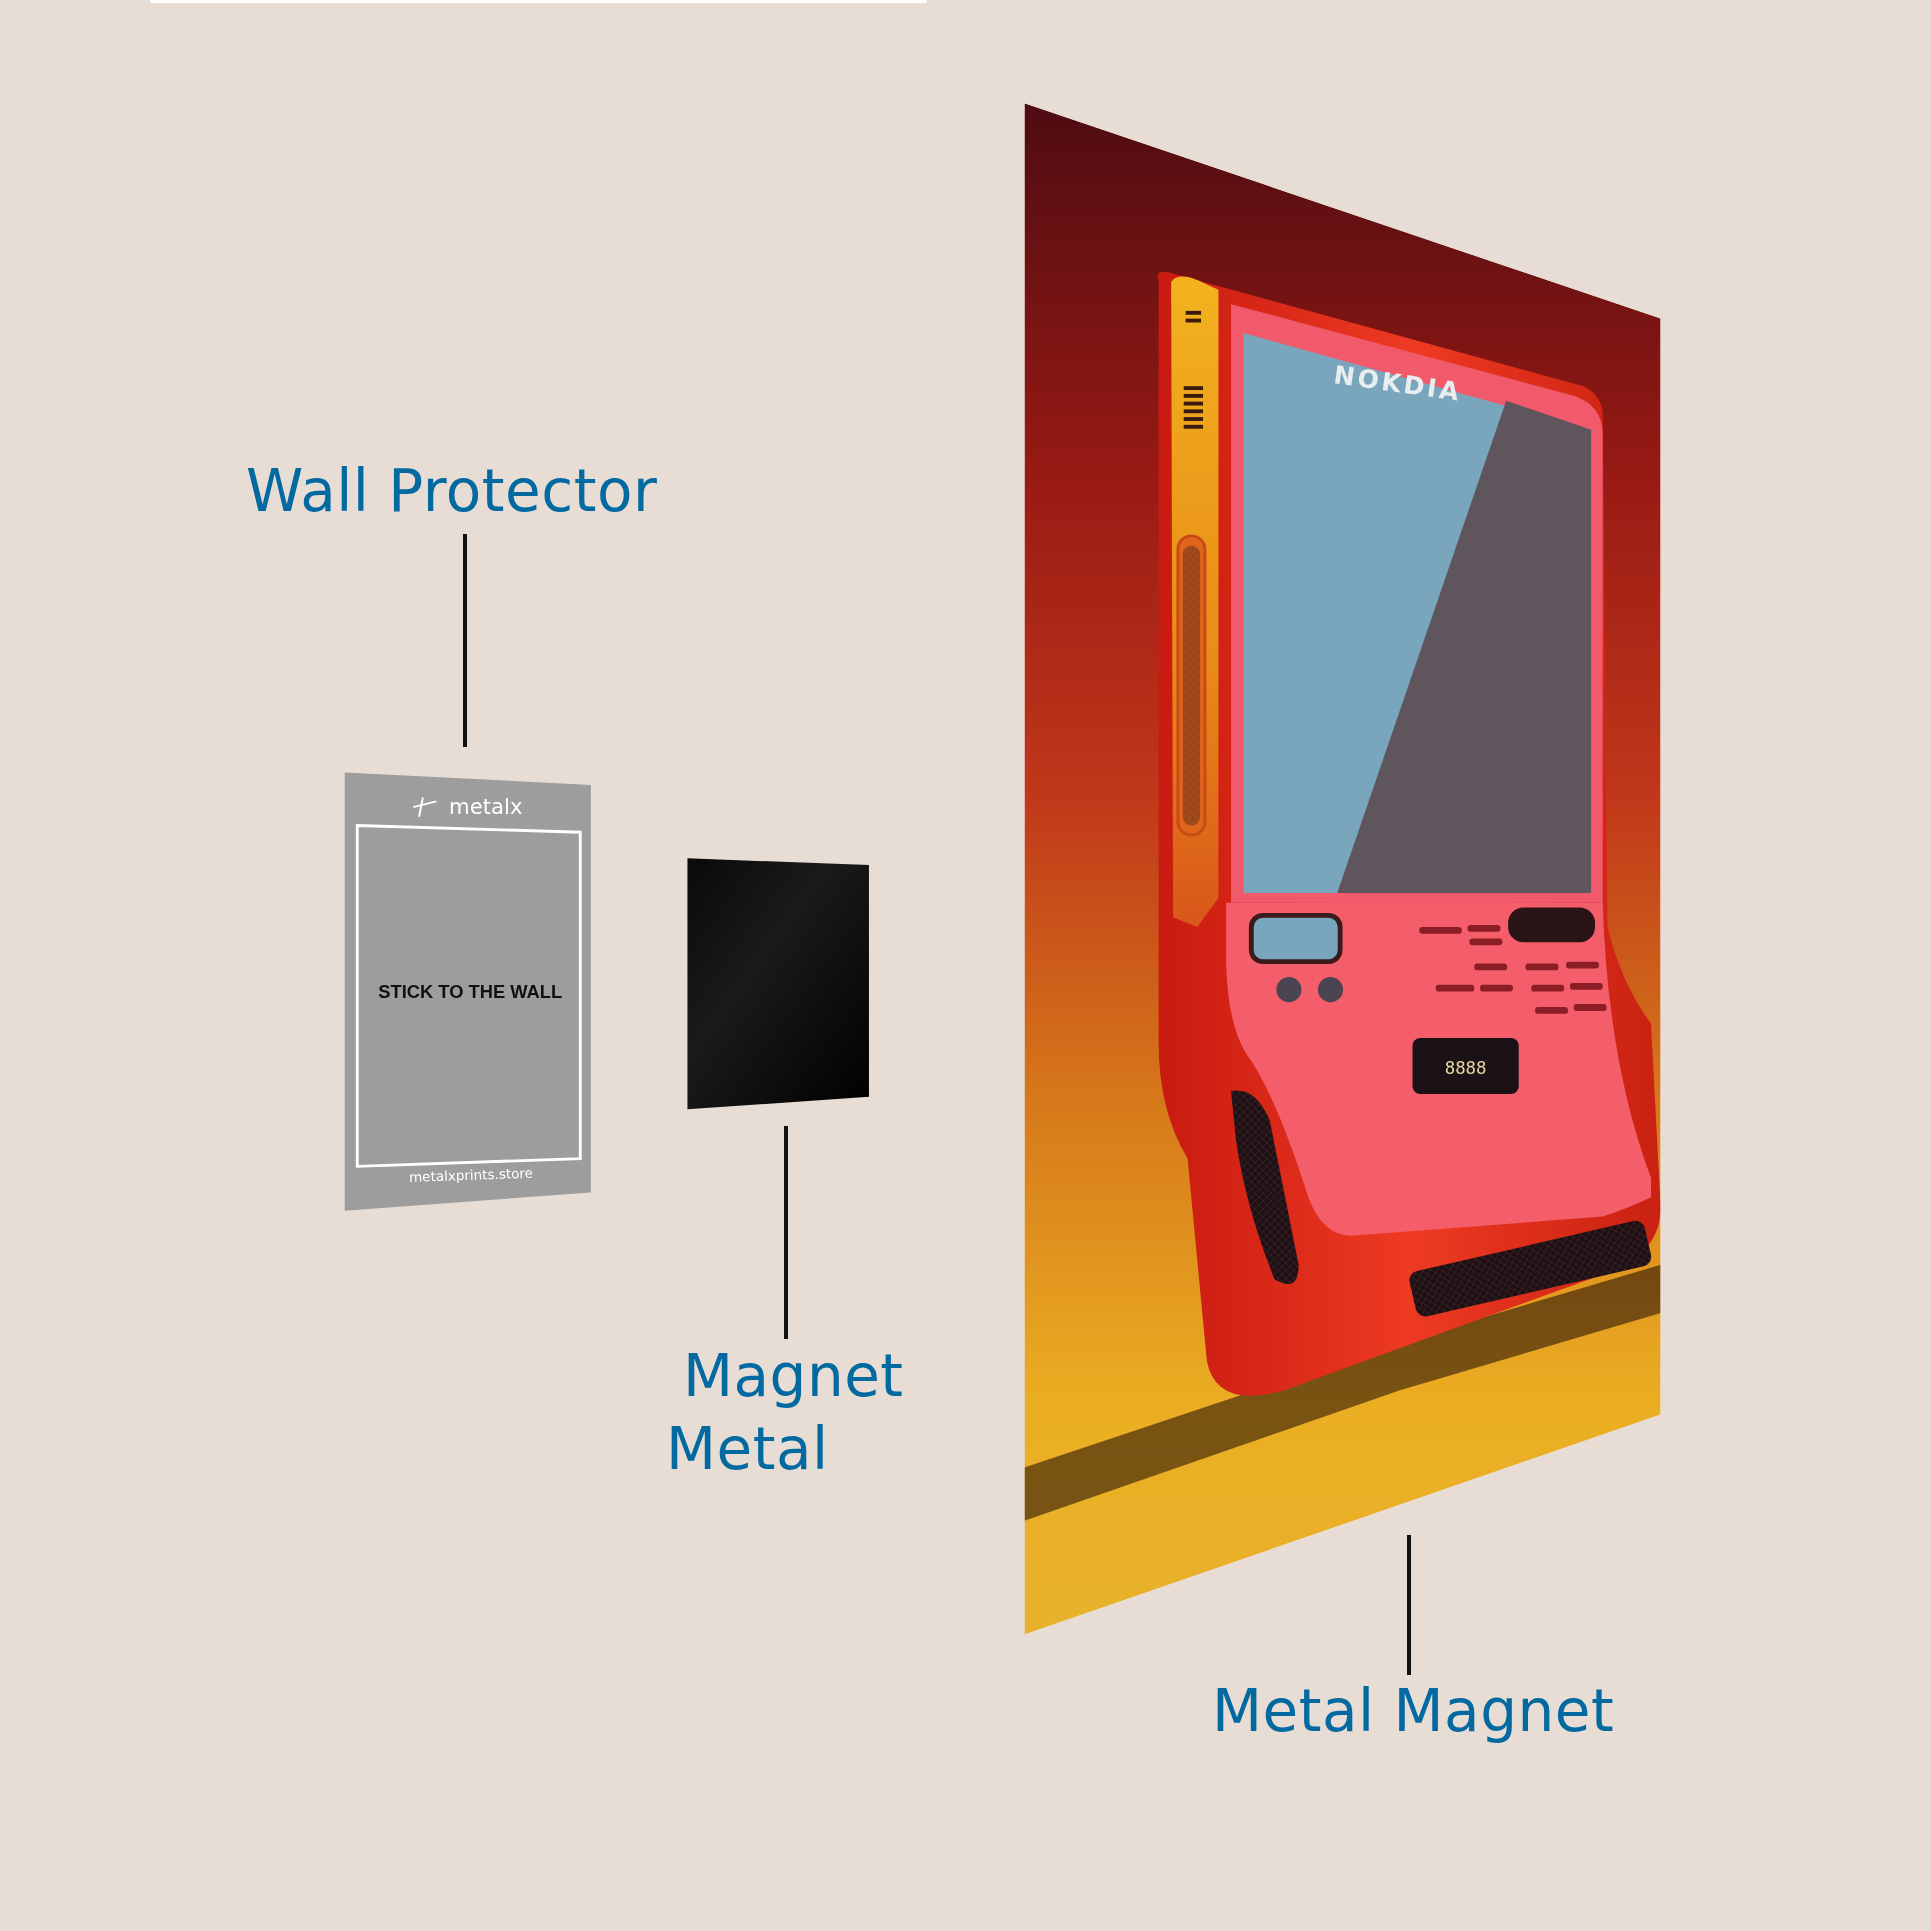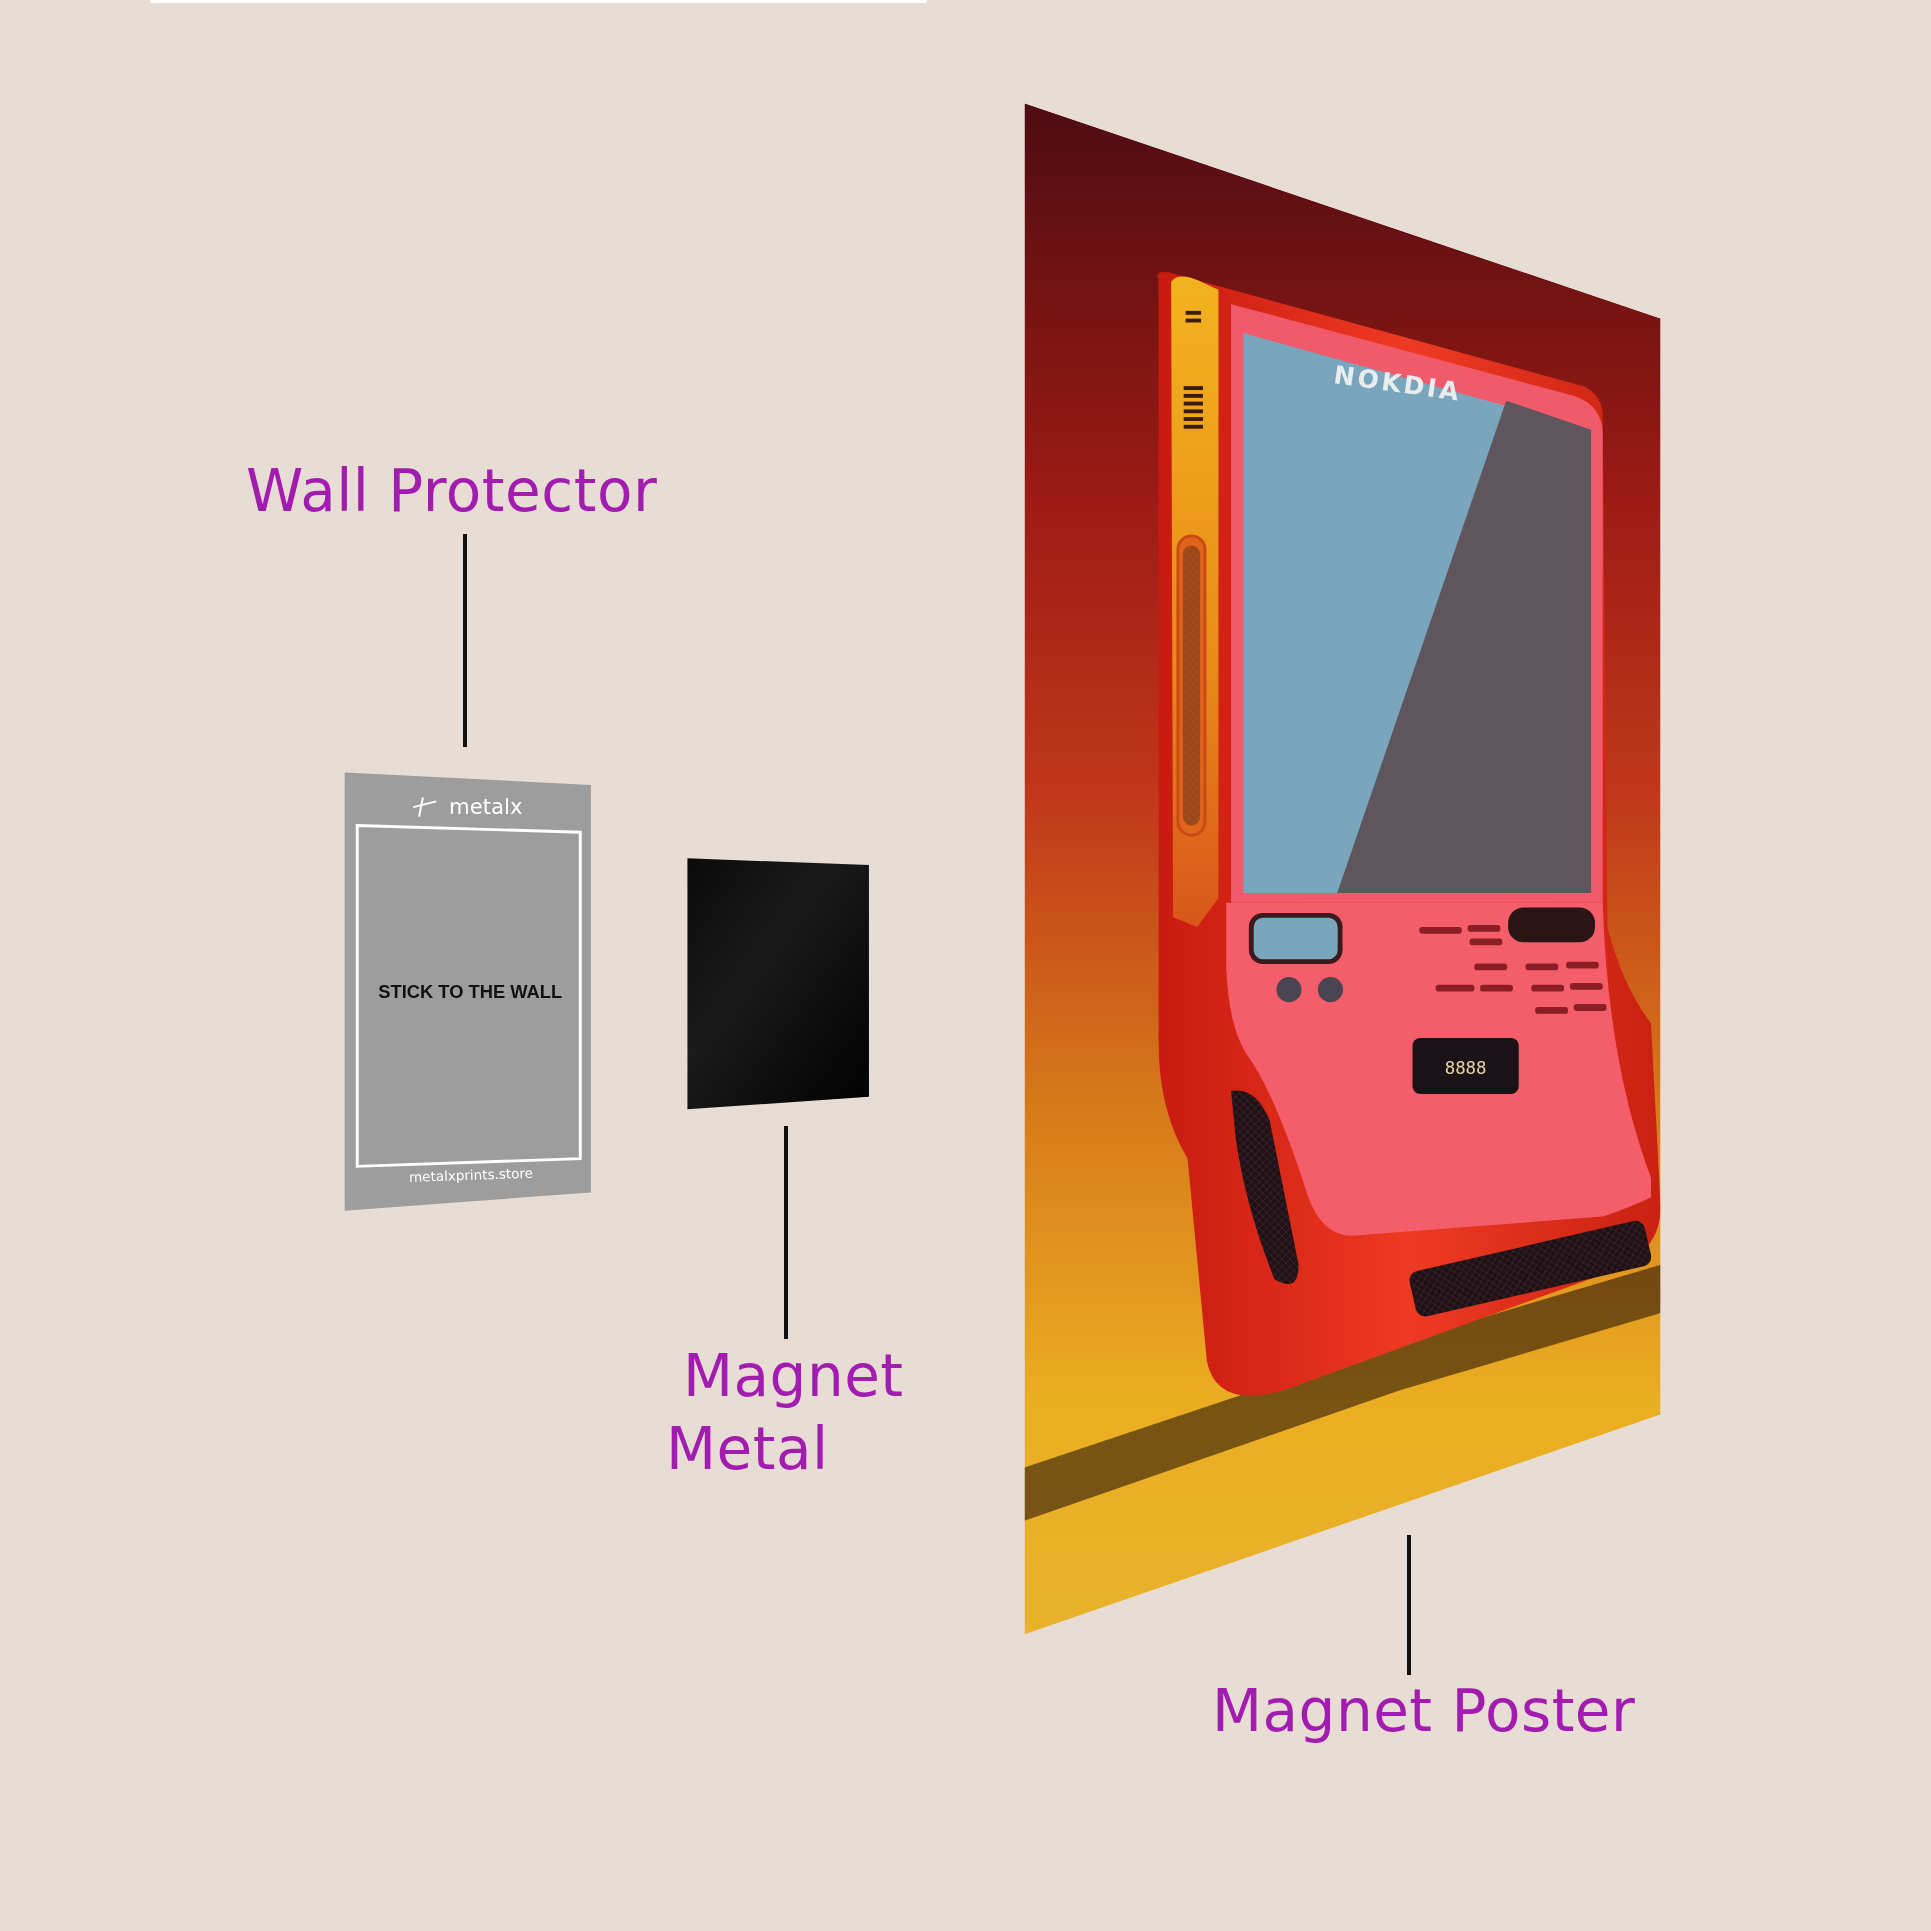--- a/index.html
+++ b/index.html
@@ -3,21 +3,21 @@
 <meta charset="utf-8">
 <style>
   html, body { margin: 0; padding: 0; }
   body {
     width: 1931px; height: 1931px; position: relative; overflow: hidden;
     background: #e8ddd5;
     font-family: "DejaVu Sans", "Liberation Sans", sans-serif;
   }
   .topbar { position: absolute; left: 150px; top: 0; width: 777px; height: 2.9px; background: #ffffff; border-radius: 0 0 1.9px 1.9px; }
   .label {
-    position: absolute; color: #a21caf; font-weight: 400;
+    position: absolute; color: #0369a1; font-weight: 400;
     font-family: "DejaVu Sans", sans-serif; letter-spacing: 0.5px;
     white-space: nowrap;
   }
   .vline { position: absolute; width: 3.9px; background: #111; }
   svg.scene { position: absolute; left: 0; top: 0; }
   .stick-text {
     font-family: "Liberation Sans", sans-serif; font-weight: 700;
   }
 </style>
 </head>
@@ -139,14 +139,14 @@
 </svg>
 
 <div class="label" style="left:246px; top:457px; font-size:58px;">Wall Protector</div>
 <div class="vline" style="left:463px; top:534px; height:213px;"></div>
 
 <div class="vline" style="left:784px; top:1126px; height:213px;"></div>
 <div class="label" style="left:683px; top:1342px; font-size:58px;">Magnet</div>
 <div class="label" style="left:666px; top:1415px; font-size:58px;">Metal</div>
 
 <div class="vline" style="left:1407px; top:1535px; height:140px;"></div>
-<div class="label" style="left:1212px; top:1677px; font-size:58px;">Magnet Poster</div>
+<div class="label" style="left:1212px; top:1677px; font-size:58px;">Metal Magnet</div>
 
 
 </body></html>

